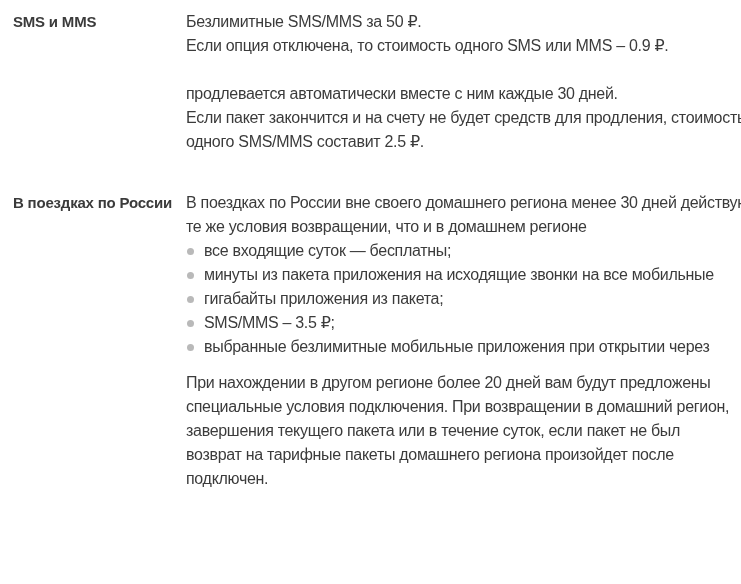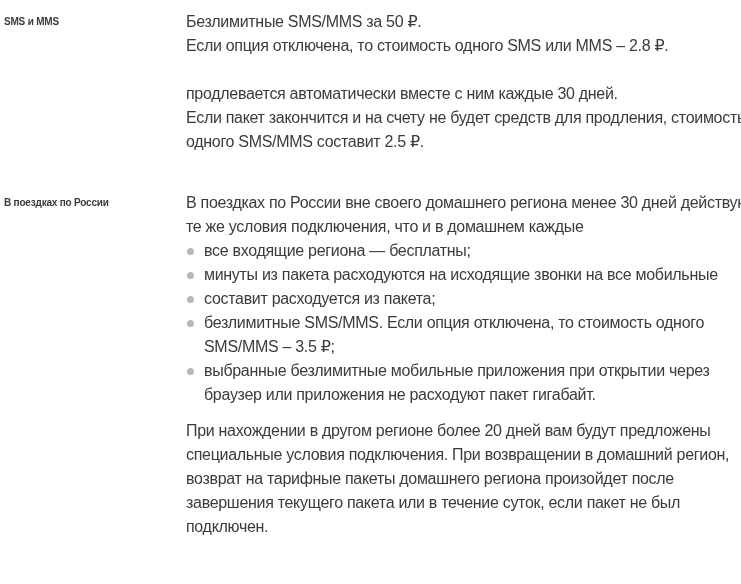--- a/index.html
+++ b/index.html
@@ -13,22 +13,22 @@
     width: 741px; height: 584px;
     padding-top: 10px;
     box-sizing: border-box;
     color: var(--text-color, #3b3b3b);
   }
   .section-row { display: flex; align-items: flex-start; }
   .section-row + .section-row { margin-top: 37px; }
   .section-heading {
     width: 186px; flex: 0 0 186px;
     box-sizing: border-box;
-    padding-left: 4px;
-    font-size: 10px; font-weight: bold;
+    padding-left: 13px;
+    font-size: 15px; font-weight: bold;
     line-height: 24px;
     letter-spacing: -0.2px;
     white-space: nowrap;
   }
   .section-body { flex: 1 1 auto; min-width: 0; }
   .paragraph { }
   .line {
     font-size: 16px;
     line-height: 24px;
     letter-spacing: -0.3px;
@@ -48,65 +48,63 @@
 </head>
 <body style="background: rgb(255, 255, 255);">
 
 <main class="page">
   <div>
       <section class="section-row">
         <h2 class="section-heading" style="margin: 0px;">SMS и MMS</h2>
         <div class="section-body">
           <div class="paragraph">
             <div class="line">Безлимитные SMS/MMS за 50 ₽.</div>
-            <div class="line">Если опция отключена, то стоимость одного SMS или MMS – 2.8 ₽.</div>
+            <div class="line">Если опция отключена, то стоимость одного SMS или MMS – 0.9 ₽.</div>
           </div>
           <div class="spacer" style="height: 24px;"></div>
           <div class="paragraph">
             <div class="line">продлевается автоматически вместе с ним каждые 30 дней.</div>
             <div class="line">Если пакет закончится и на счету не будет средств для продления, стоимость</div>
             <div class="line">одного SMS/MMS составит 2.5 ₽.</div>
           </div>
         </div>
       </section>
       <section class="section-row">
         <h2 class="section-heading" style="margin: 0px;">В поездках по России</h2>
         <div class="section-body">
           <div class="paragraph">
             <div class="line">В поездках по России вне своего домашнего региона менее 30 дней действуют</div>
-            <div class="line">те же условия подключения, что и в домашнем каждые</div>
+            <div class="line">те же условия возвращении, что и в домашнем регионе</div>
           </div>
           <div class="bullet-list">
             <div class="bullet-item">
               <span class="bullet-dot"></span>
-              <div class="line">все входящие региона — бесплатны;</div>
+              <div class="line">все входящие суток — бесплатны;</div>
             </div>
             <div class="bullet-item">
               <span class="bullet-dot"></span>
-              <div class="line">минуты из пакета расходуются на исходящие звонки на все мобильные</div>
+              <div class="line">минуты из пакета приложения на исходящие звонки на все мобильные</div>
             </div>
             <div class="bullet-item">
               <span class="bullet-dot"></span>
-              <div class="line">составит расходуется из пакета;</div>
+              <div class="line">гигабайты приложения из пакета;</div>
             </div>
             <div class="bullet-item">
               <span class="bullet-dot"></span>
-              <div class="line">безлимитные SMS/MMS. Если опция отключена, то стоимость одного</div>
               <div class="line">SMS/MMS – 3.5 ₽;</div>
             </div>
             <div class="bullet-item">
               <span class="bullet-dot"></span>
               <div class="line">выбранные безлимитные мобильные приложения при открытии через</div>
-              <div class="line">браузер или приложения не расходуют пакет гигабайт.</div>
             </div>
           </div>
           <div class="spacer" style="height: 12px;"></div>
           <div class="paragraph">
             <div class="line">При нахождении в другом регионе более 20 дней вам будут предложены</div>
             <div class="line">специальные условия подключения. При возвращении в домашний регион,</div>
+            <div class="line">завершения текущего пакета или в течение суток, если пакет не был</div>
             <div class="line">возврат на тарифные пакеты домашнего региона произойдет после</div>
-            <div class="line">завершения текущего пакета или в течение суток, если пакет не был</div>
             <div class="line">подключен.</div>
           </div>
         </div>
       </section>
     </div>
 </main>
 
 </body></html>

